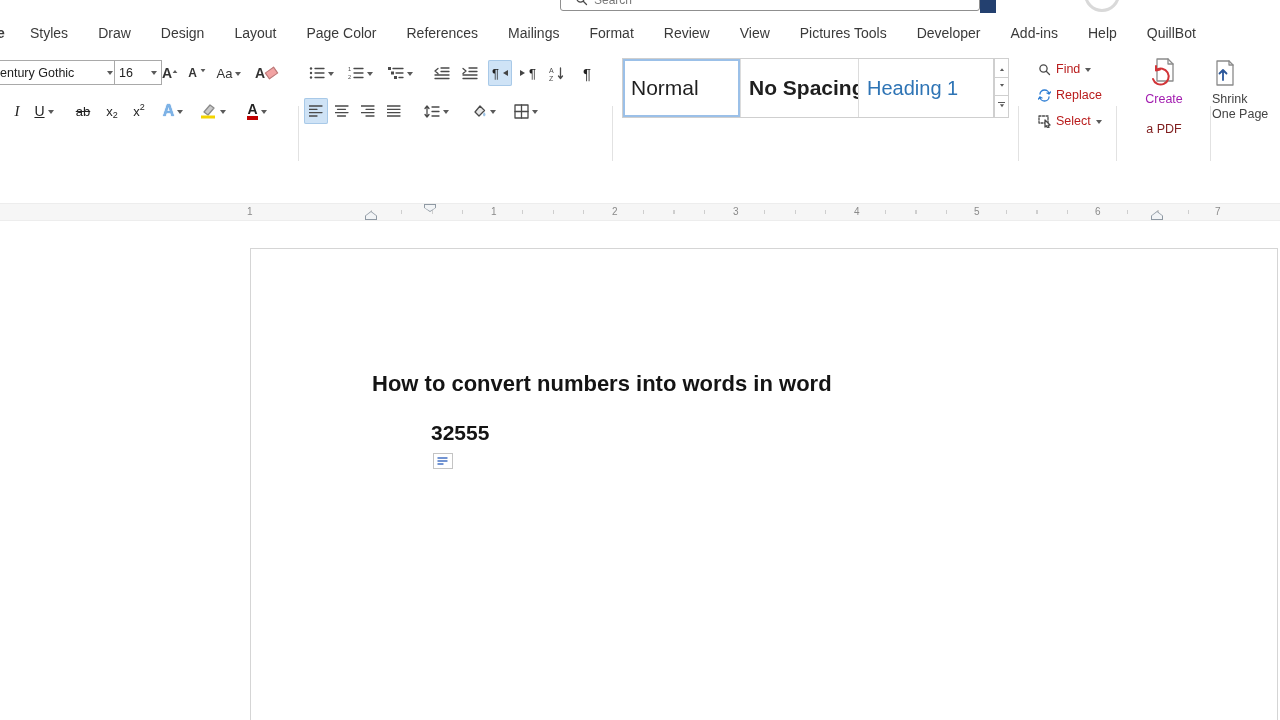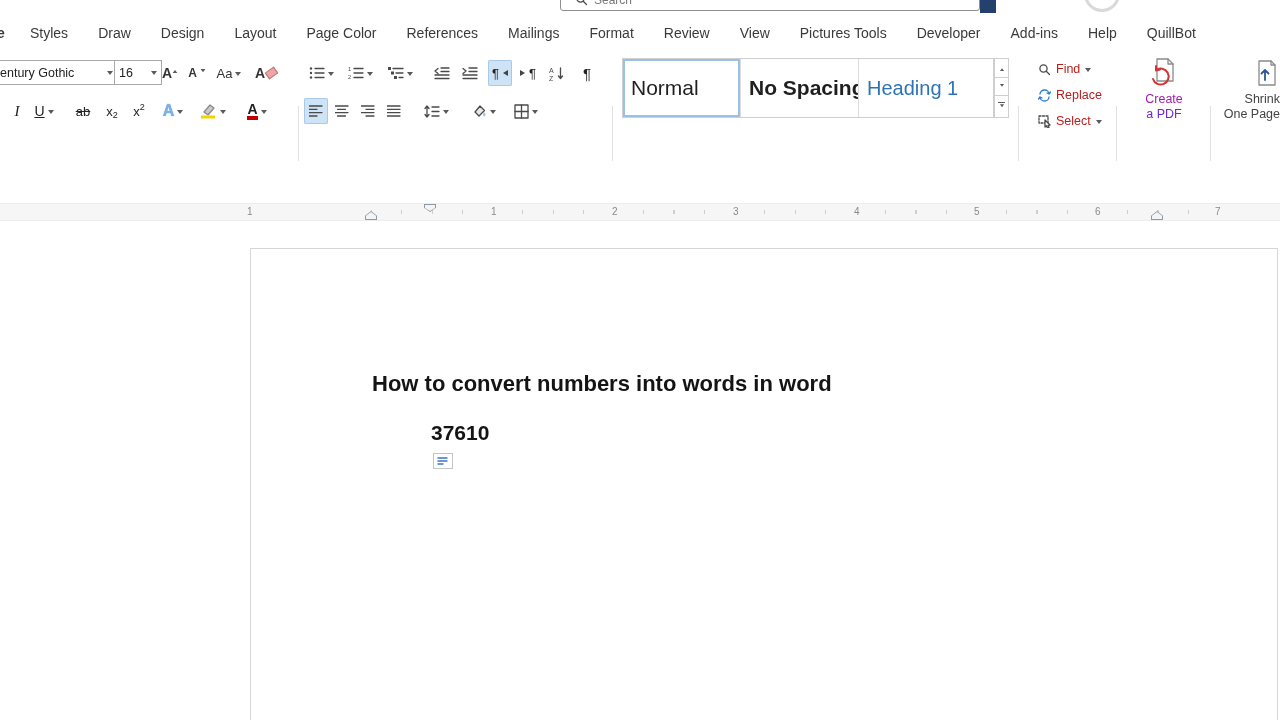--- a/index.html
+++ b/index.html
@@ -337,26 +337,26 @@
     <div class="abs" style="left:1128px;top:6px;width:72px;height:84px;display:flex;flex-direction:column;align-items:center;cursor:pointer;">
       <span style="margin-top:2px;">
         <svg width="28" height="30" viewBox="0 0 28 30">
             <path d="M7 1h11l5 5v17H7z" fill="#fff" stroke="#8a8a8a"></path>
             <path d="M18 1v5h5" stroke="#8a8a8a"></path>
             <path d="M3 21a8 8 0 1 0 3-9" stroke="#d13438" stroke-width="2"></path>
             <path d="M6 8v4.5l4-1" stroke="#d13438" stroke-width="2" fill="none"></path>
           </svg>
       </span>
       <span style="font-size:12.5px;color:#a21caf;margin-top:4px;">Create</span>
-      <span style="font-size:12.5px;color:#6d28d9;margin-top:1px;">a PDF</span>
+      <span style="font-size:12.5px;color:#7f1d1d;margin-top:16px;">a PDF</span>
     </div>
     <div class="glabel" style="left:1118px;width:92px;">Adobe Acrobat</div>
     <div class="vdiv" style="left:1210px;"></div>
 
-    <div class="abs" style="left:1212px;top:6px;width:68px;height:84px;display:flex;flex-direction:column;align-items:flex-end;cursor:pointer;">
+    <div class="abs" style="left:1212px;top:6px;width:68px;height:84px;display:flex;flex-direction:column;align-items:flex-start;cursor:pointer;">
       <span style="margin-top:2px;">
         <svg width="26" height="30" viewBox="0 0 26 30">
             <path d="M5 3h12l4 4v20H5z" fill="#fff" stroke="#8a8a8a"></path>
             <path d="M17 3v4h4" stroke="#8a8a8a"></path>
             <path d="M11 22V12M7.5 15.5L11 12l3.5 3.5" stroke="#2b579a" stroke-width="1.8"></path>
           </svg>
       </span>
       <span style="font-size:12.5px;color:#444;margin-top:4px;">Shrink</span>
       <span style="font-size:12.5px;color:#444;margin-top:1px;white-space:nowrap;">One Page</span>
     </div>
@@ -468,21 +468,21 @@
         <div class="inner"></div>
     </div>
   </div>
 
   <div class="abs" style="left:0;top:221px;width:1280px;height:499px;background:#fff;">
     <div class="abs" style="left:250px;top:27px;width:1027px;height:1px;background:#d5d5d5;"></div>
     <div class="abs" style="left:250px;top:27px;width:1px;height:472px;background:#d5d5d5;"></div>
     <div class="abs" style="left:1277px;top:27px;width:1px;height:472px;background:#d5d5d5;"></div>
 
     <div class="abs" style="left:372px;top:150px;font-size:22px;font-weight:bold;color:#141414;white-space:nowrap;">How to convert numbers into words in word</div>
-    <div class="abs" style="left:431px;top:200px;font-size:21px;font-weight:bold;color:#141414;">37610</div>
+    <div class="abs" style="left:431px;top:200px;font-size:21px;font-weight:bold;color:#141414;">32555</div>
 
     <div class="abs" style="left:433px;top:232px;width:20px;height:16px;border:1px solid #c4c4c4;background:#fff;display:flex;align-items:center;justify-content:center;box-sizing:border-box;cursor:pointer;">
       <span>
         <svg width="12" height="10" viewBox="0 0 12 10">
             <path d="M1 2h9M1 5h9M1 8h5" stroke="#4472c4" stroke-width="1.4"></path>
           </svg>
       </span>
     </div>
   </div>
 

